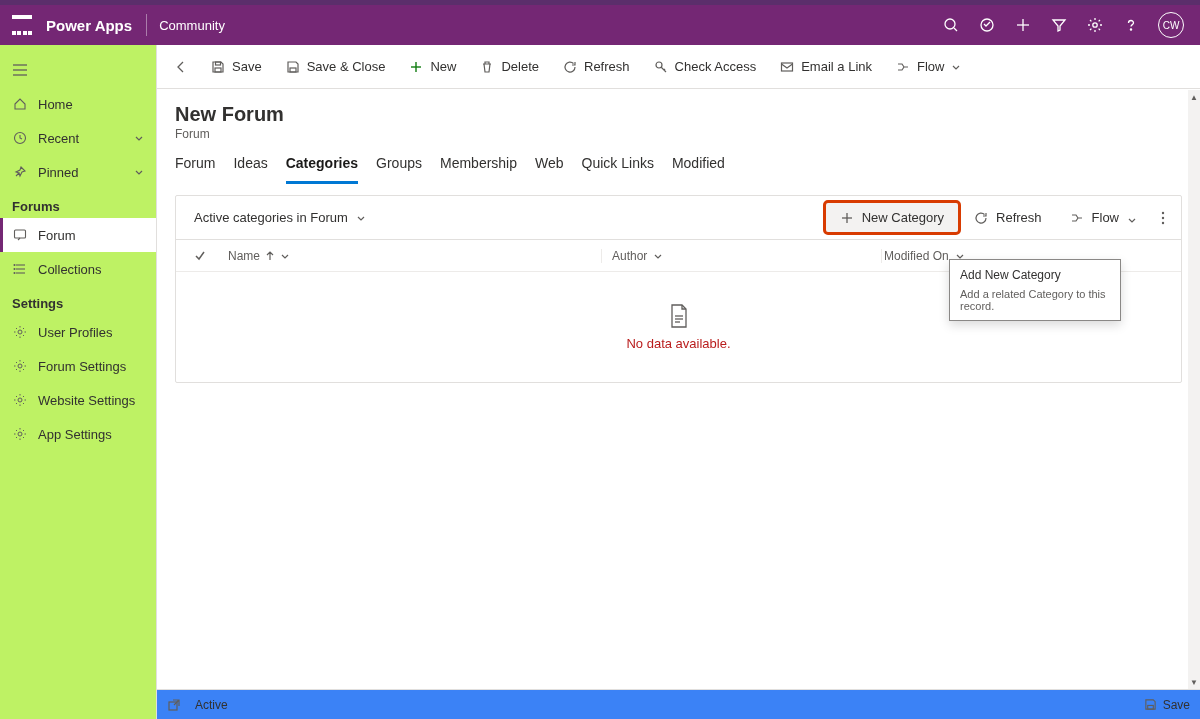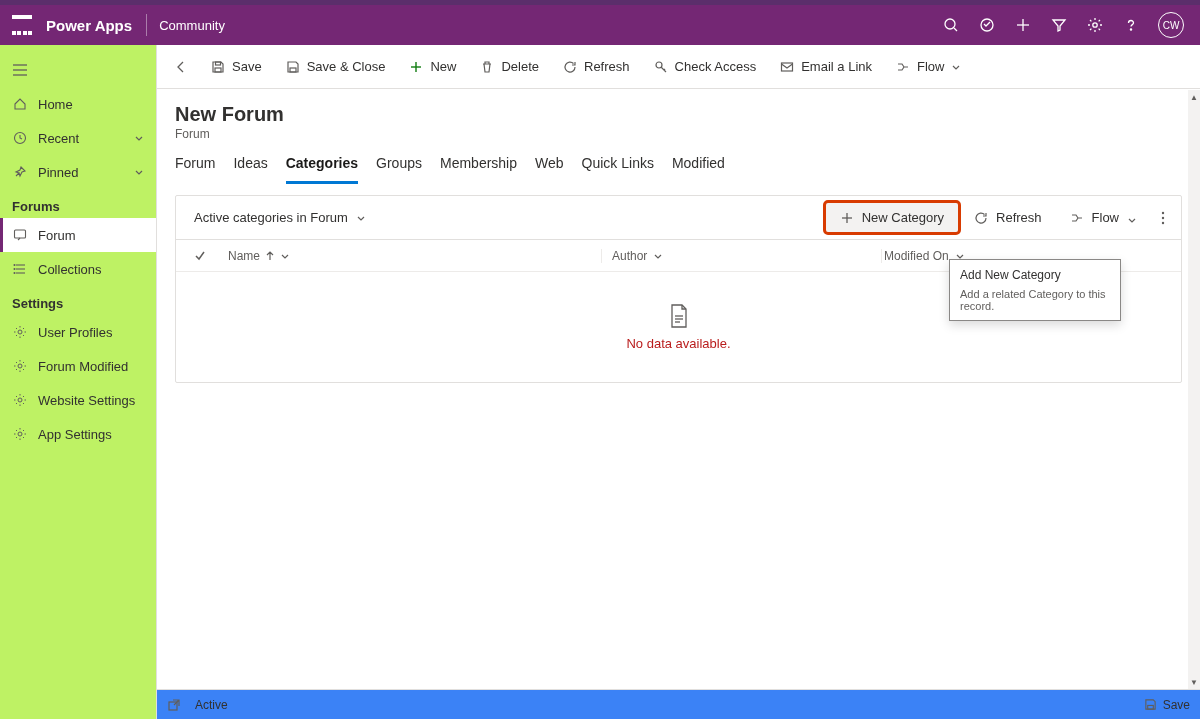--- a/index.html
+++ b/index.html
@@ -224,21 +224,21 @@
         </span>
       <span>User Profiles</span>
     </div>
     <div class="sidebar-row">
       <span class="sicon">
           <svg width="14" height="14" viewBox="0 0 14 14" fill="none" stroke="currentColor" stroke-width="1">
             <circle cx="7" cy="7" r="2"></circle>
             <path d="M7 1v1.5M7 11.5V13M1 7h1.5M11.5 7H13M3 3l1 1M10 10l1 1M3 11l1-1M10 4l1-1"></path>
           </svg>
         </span>
-      <span>Forum Modified</span>
+      <span>Forum Settings</span>
     </div>
     <div class="sidebar-row">
       <span class="sicon">
           <svg width="14" height="14" viewBox="0 0 14 14" fill="none" stroke="currentColor" stroke-width="1">
             <circle cx="7" cy="7" r="2"></circle>
             <path d="M7 1v1.5M7 11.5V13M1 7h1.5M11.5 7H13M3 3l1 1M10 10l1 1M3 11l1-1M10 4l1-1"></path>
           </svg>
         </span>
       <span>Website Settings</span>
     </div>

